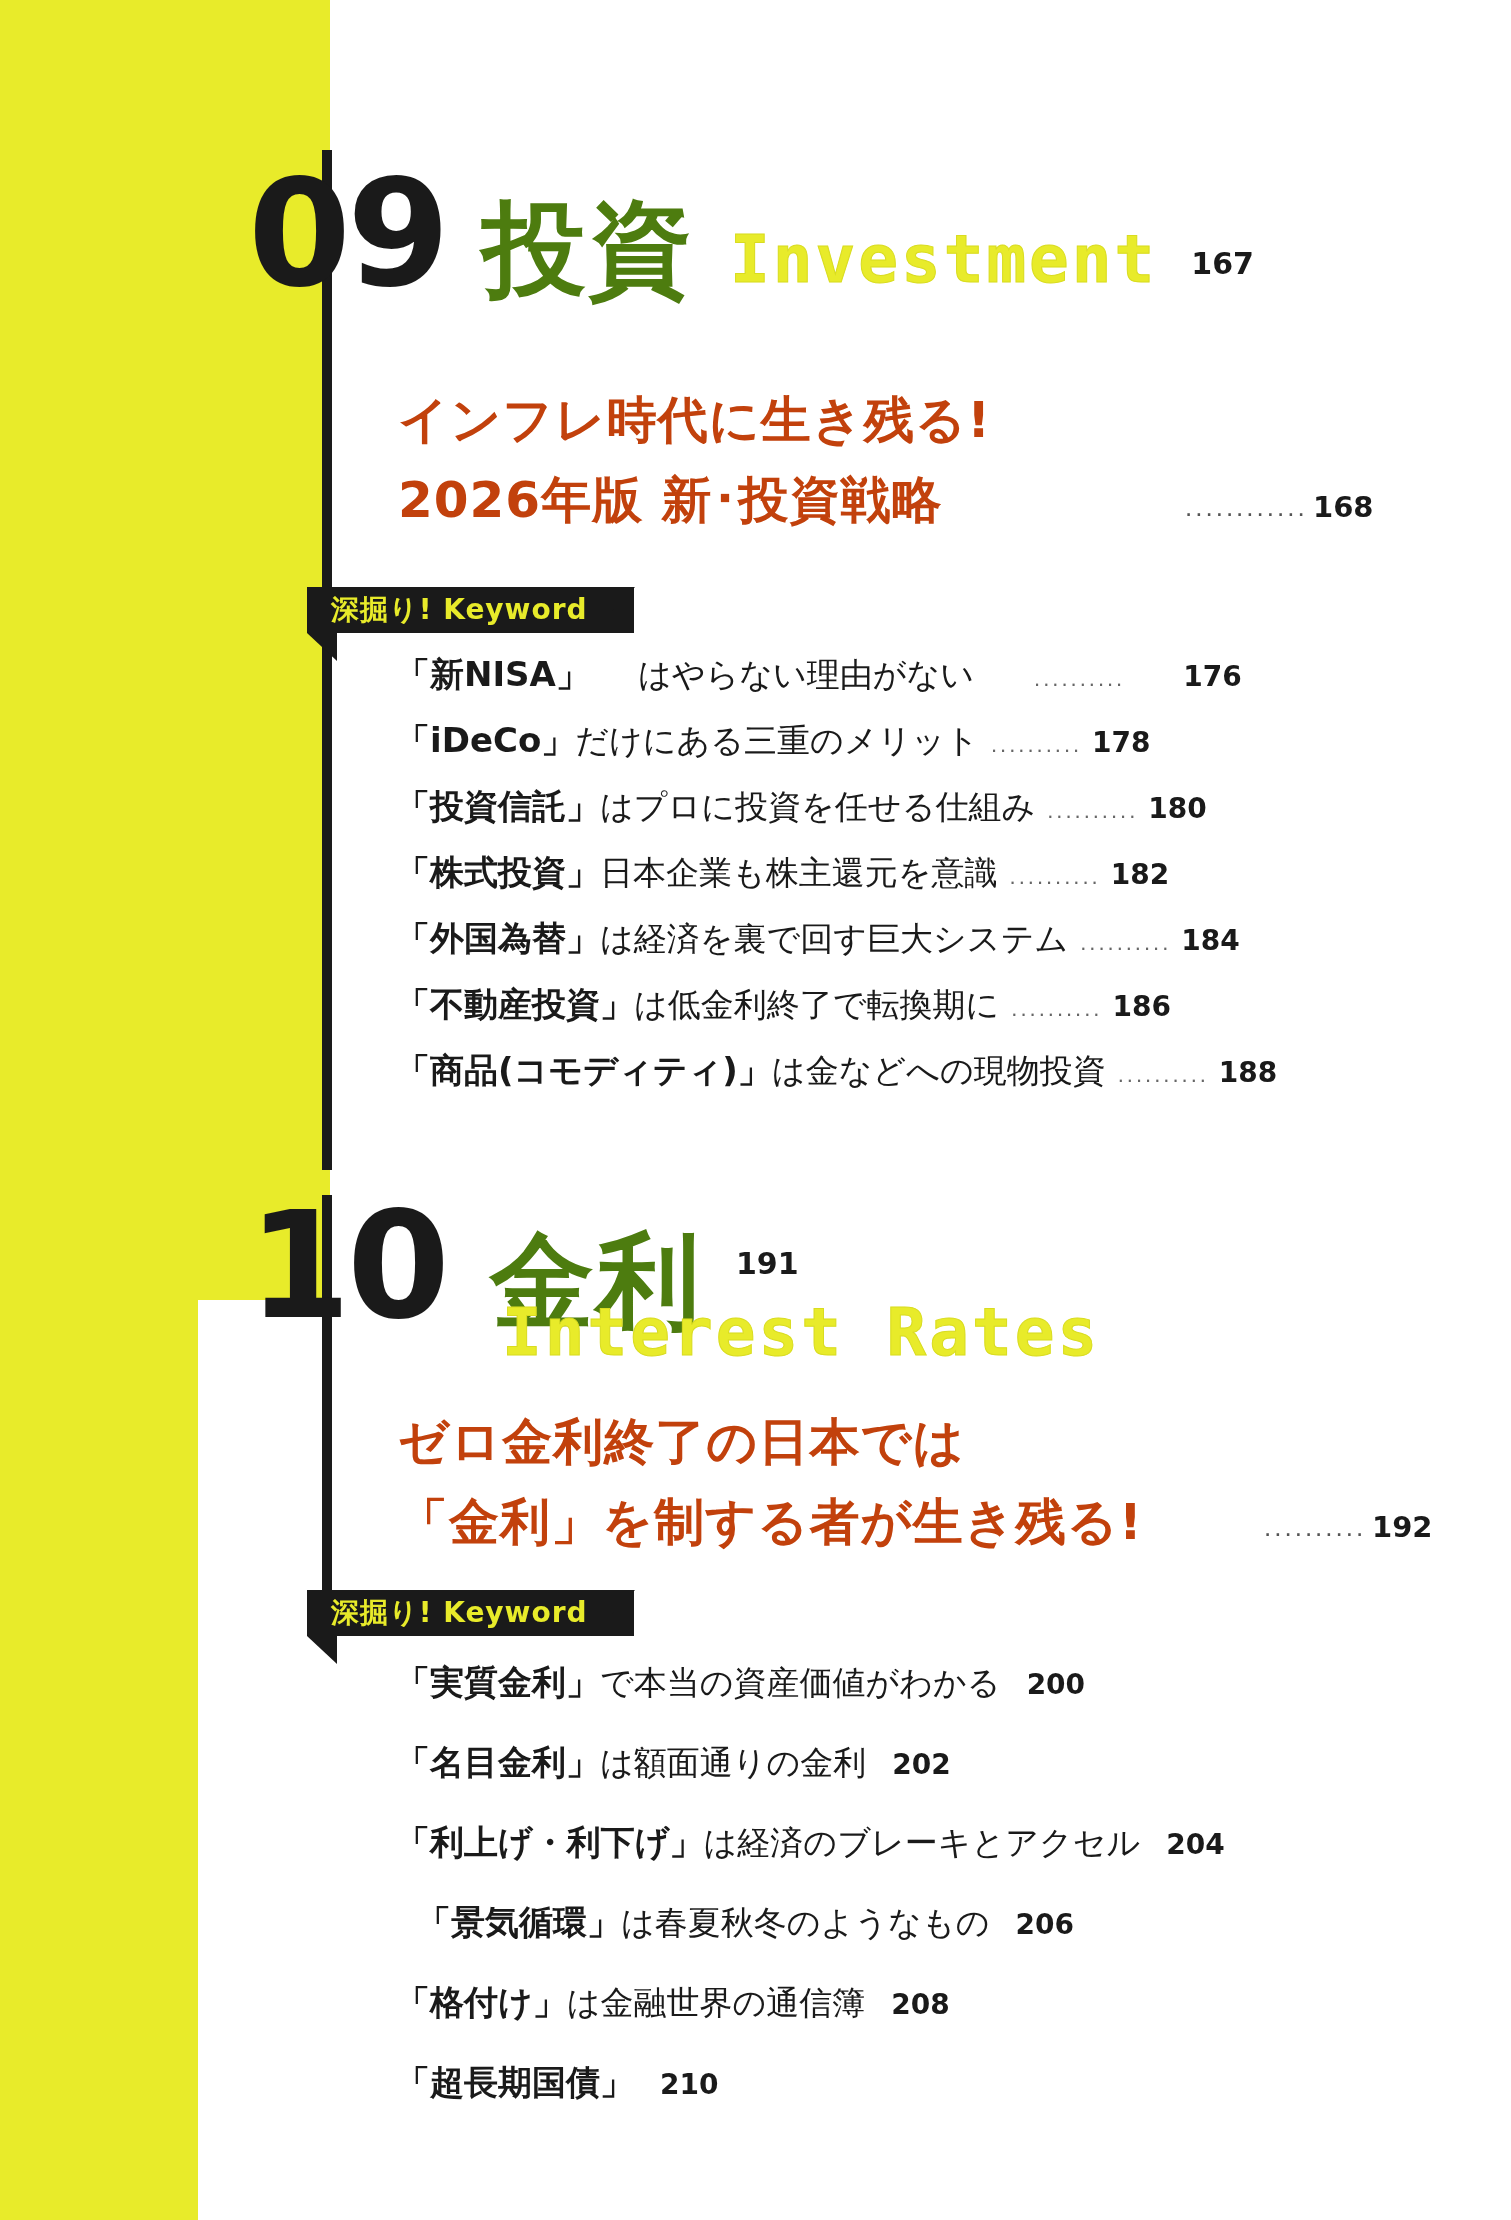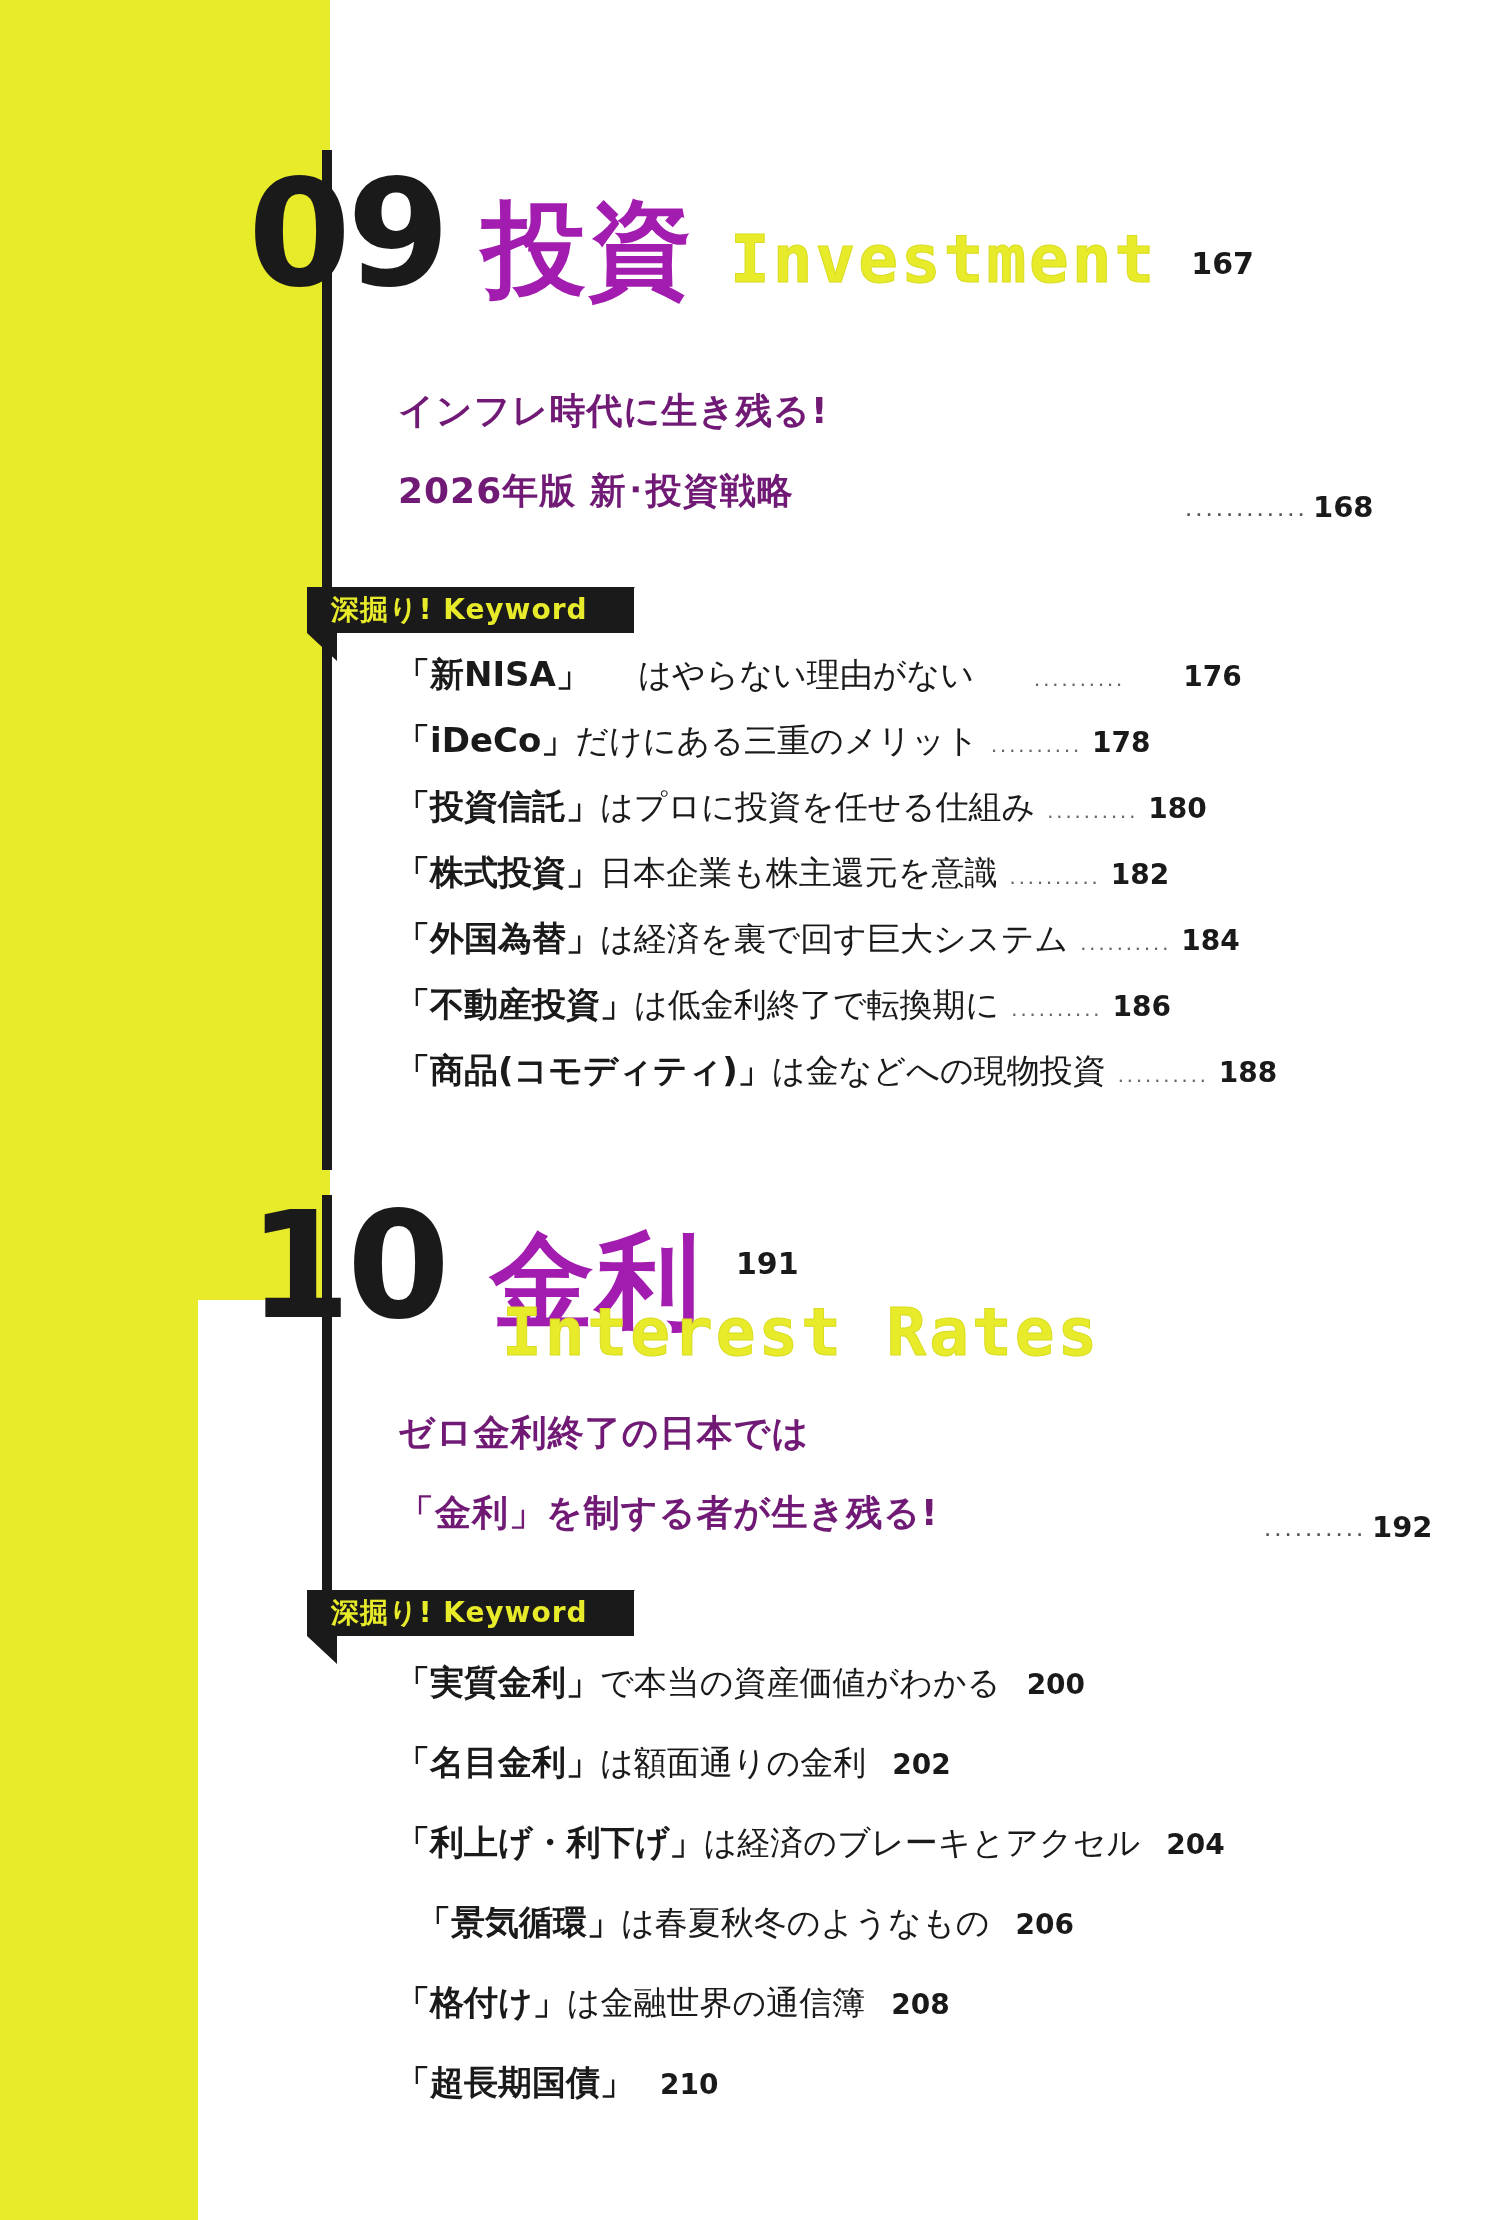--- a/index.html
+++ b/index.html
@@ -57,21 +57,21 @@
     font-size: 148px;
     line-height: 0.9;
     color: #1a1a1a;
     letter-spacing: -4px;
   }
   .chapter-jp {
     font-family: "DejaVu Sans", sans-serif;
     font-weight: 900;
     font-size: 104px;
     line-height: 1;
-    color: #a21caf;
+    color: #4d7c0f;
     letter-spacing: 2px;
   }
   .chapter-en {
     font-family: "DejaVu Sans Mono", monospace;
     font-weight: 700;
     font-size: 66px;
     line-height: 1;
     color: #e8eb2a;
     letter-spacing: 3px;
     -webkit-text-stroke: 1px #d9dc20;
@@ -81,23 +81,23 @@
     font-weight: 700;
     font-size: 30px;
     color: #1a1a1a;
   }
 
   
   .lead-title {
     position: absolute;
     font-family: "DejaVu Sans", sans-serif;
     font-weight: 900;
-    font-size: 36px;
+    font-size: 50px;
     line-height: 1.3;
-    color: #701a75;
+    color: #c2410c;
     letter-spacing: 1px;
   }
   .lead-dots {
     position: absolute;
     font-size: 26px;
     letter-spacing: 3px;
     color: #555;
   }
   .lead-page {
     position: absolute;

